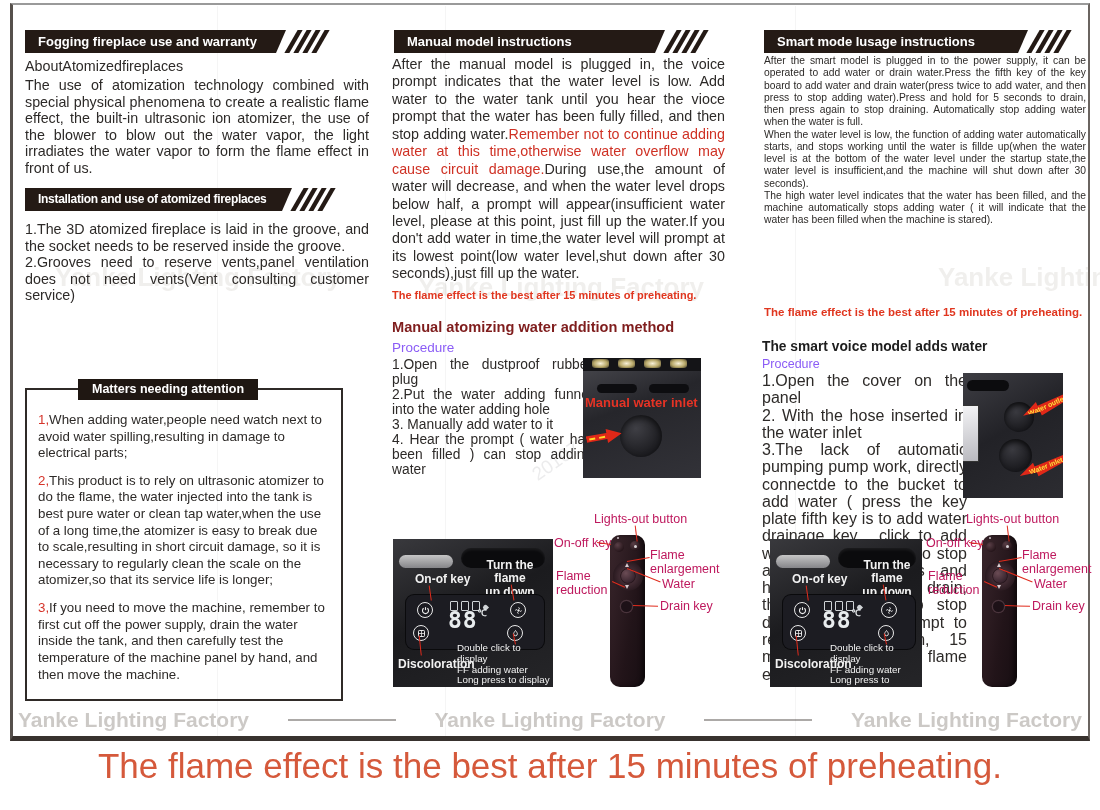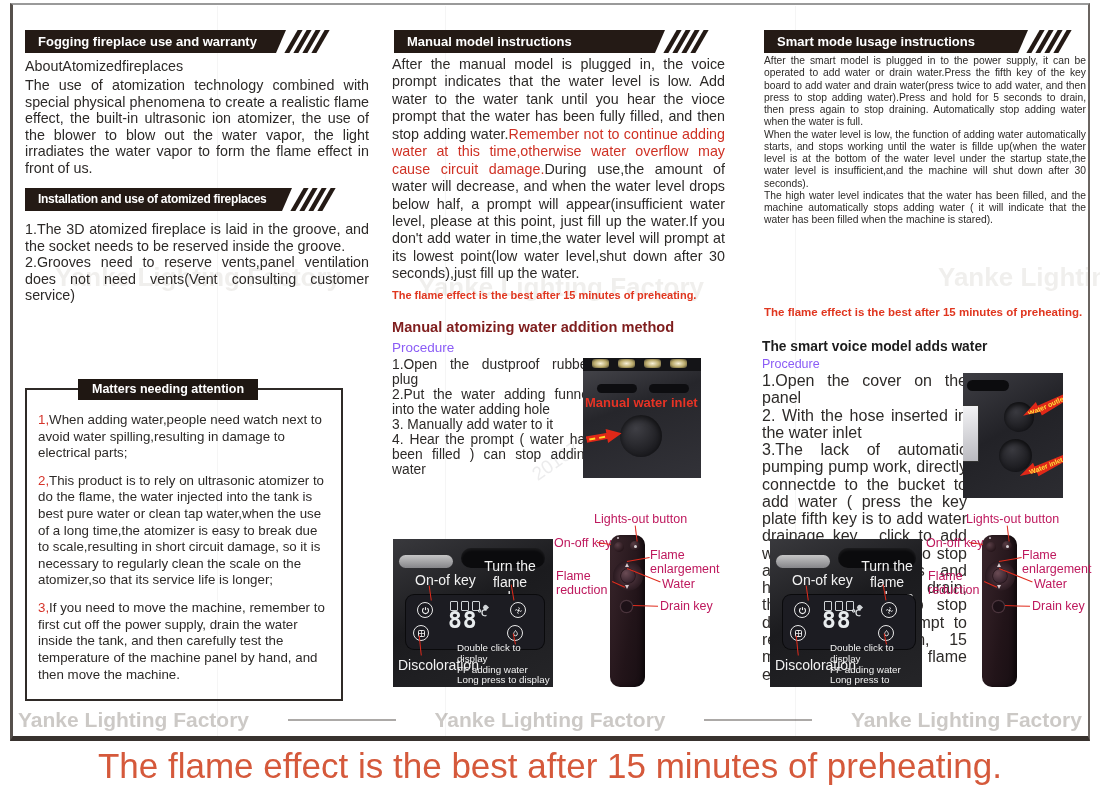--- a/index.html
+++ b/index.html
@@ -82,21 +82,21 @@
   .a-out { left:58px; top:25px; transform:rotate(-24deg); }
   .a-in  { left:55px; top:86px; transform:rotate(-22deg); }
 
   
   .panel { position:absolute; width:160px; height:148px; overflow:hidden;
     background:linear-gradient(155deg,#39393d 0%,#1b1b1e 45%,#252528 100%); }
   .panel .slot { position:absolute; left:6px; top:16px; width:54px; height:13px; border-radius:7px;
     background:linear-gradient(#d6d6d6,#8f8f93); opacity:.9; }
   .panel .opening { position:absolute; left:68px; top:9px; width:84px; height:20px; border-radius:11px;
     background:#0b0b0d; box-shadow:inset 0 2px 3px rgba(255,255,255,.07); }
-  .panel .lbl { position:absolute; color:#f2f2f2; font-size:14px; line-height:1.12; }
+  .panel .lbl { position:absolute; color:#f2f2f2; font-size:12px; line-height:1.12;font-weight:bold; }
   .lbl.onof { left:22px; top:34px; }
   .lbl.turn { left:84px; top:20px; text-align:center; width:66px; }
   .panel .screen { position:absolute; left:13px; top:56px; width:138px; height:54px;
     background:#1c1c22; border-radius:8px; box-shadow:0 0 0 1px #0a0a0c; }
   .screen .circ { position:absolute; width:16px; height:16px; border:1.3px solid #e9e9e9;
     border-radius:50%; display:flex; align-items:center; justify-content:center; box-sizing:border-box; }
   .c-power { left:11px; top:7px; } .c-disc { left:7px; top:30px; }
   .c-fan { left:104px; top:7px; } .c-drop { left:101px; top:30px; }
   .screen .levels { position:absolute; left:44px; top:6px; display:flex; gap:3px; align-items:flex-end; }
   .levels i { width:6px; height:8px; border:1px solid #cfd3d6; border-radius:1px; }

